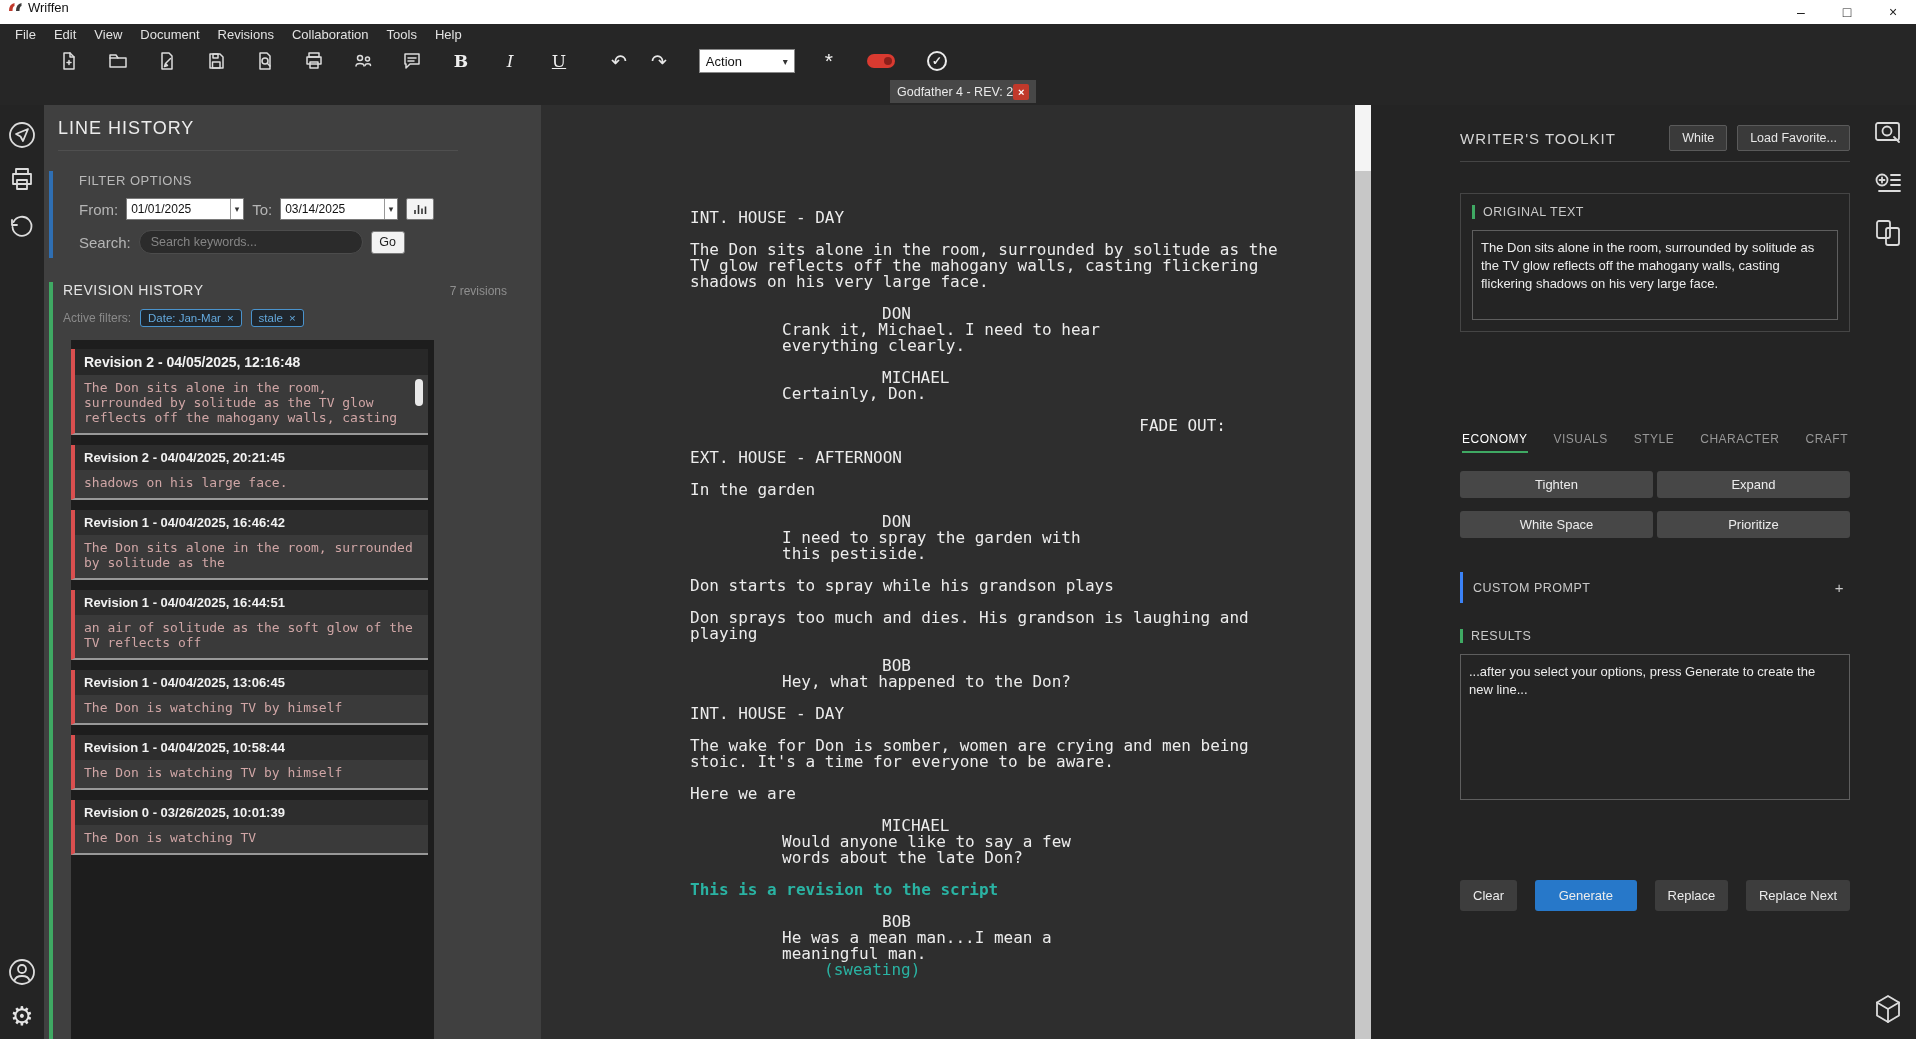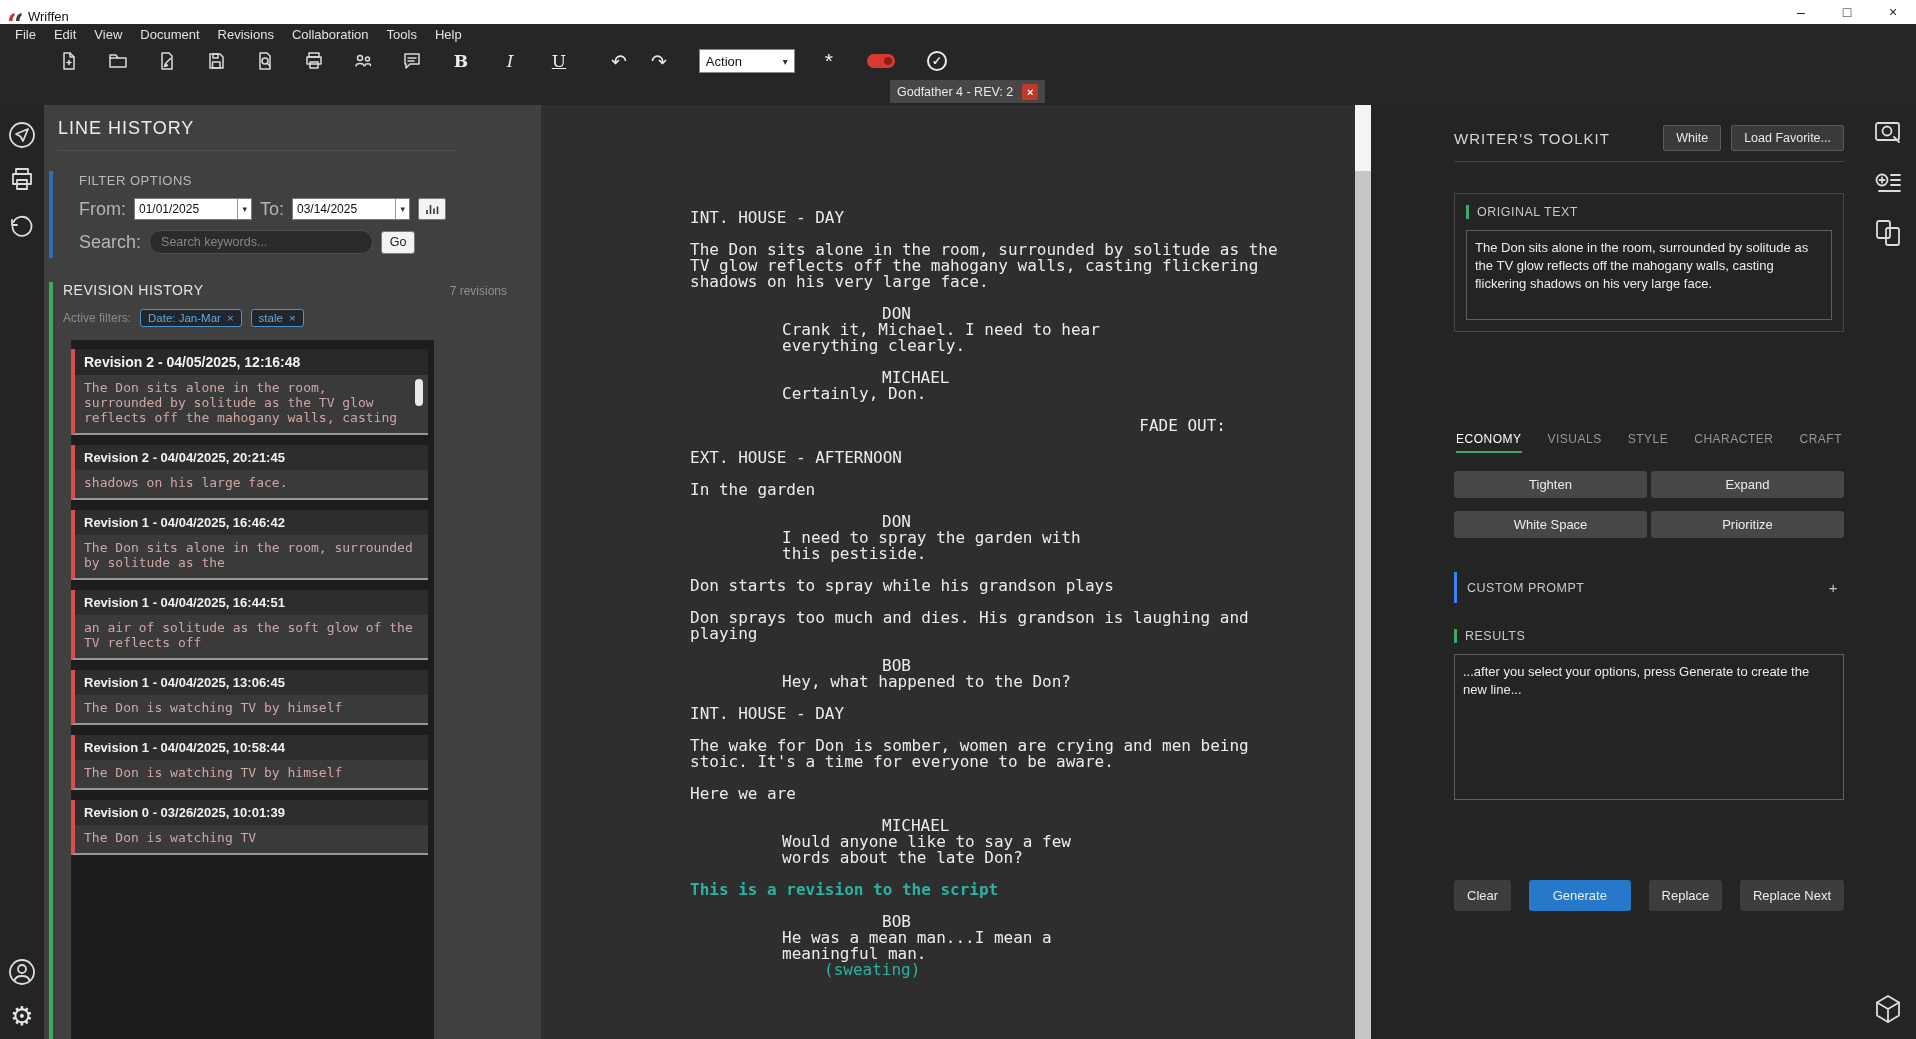--- a/index.html
+++ b/index.html
@@ -2,21 +2,21 @@
 <html><head>
 <meta charset="utf-8">
 <style>
   *{margin:0;padding:0;box-sizing:border-box}
   html,body{width:1916px;height:1039px;overflow:hidden;background:#242424;
     font-family:"Liberation Sans",sans-serif;-webkit-font-smoothing:antialiased}
   svg{display:block}
   .stroke-ic{stroke:#dcdcdc;stroke-width:1.5;fill:none;stroke-linejoin:round;stroke-linecap:round}
 
   
-  .titlebar{height:24px;background:#ffffff;display:flex;align-items:flex-end;padding:0 0 0 8px;position:relative}
+  .titlebar{height:24px;background:#ffffff;display:flex;align-items:flex-start;padding:0 0 0 8px;position:relative}
   .app-title{font-size:13px;color:#111;margin-left:6px}
   .win-controls{position:absolute;right:0;top:0;height:24px;display:flex}
   .win-btn{width:46px;height:24px;display:flex;align-items:center;justify-content:center;font-size:14px;color:#222;cursor:default}
 
   
   .menubar{height:20px;background:#262626;display:flex;align-items:center;gap:18px;padding-left:15px}
   .menu-item{color:#e2e2e2;font-size:13px}
 
   
   .toolbar{height:34px;background:#262626;display:flex;align-items:center;padding-left:58px}
@@ -30,40 +30,40 @@
     justify-content:space-between;padding:0 6px;margin:0 30px 0 8px;border:1px solid #888}
   .el-select .chev{font-size:10px;color:#333}
   .asterisk{color:#f0f0f0;font-size:21px;margin-right:34px}
   .toggle{width:28px;height:14px;border-radius:7px;background:#d93a30;position:relative;margin-right:32px}
   .toggle::after{content:"";position:absolute;right:3px;top:3px;width:8px;height:8px;border-radius:50%;background:#8c1f1a}
   .check-circle{width:20px;height:20px;border:2px solid #ececec;border-radius:50%;color:#ececec;font-size:12px;
     display:flex;align-items:center;justify-content:center;font-weight:bold}
 
   
   .tabstrip{height:27px;background:#262626;display:flex;align-items:center;padding-left:890px}
-  .doc-tab{height:23px;background:#474747;display:flex;align-items:center;gap:9px;padding:0 7px;color:#e9e9e9;font-size:12.5px}
+  .doc-tab{height:23px;background:#474747;display:flex;align-items:center;gap:0;padding:0 7px;color:#e9e9e9;font-size:12.5px}
   .tab-close{width:16px;height:16px;background:#c0392b;border-radius:2px;color:#fff;font-size:11px;font-weight:bold;
     display:flex;align-items:center;justify-content:center}
 
   
   .main{display:flex;height:934px}
 
   
   .left-rail{width:44px;position:relative;background:#242424;flex:none}
   .rail-ic{position:absolute;left:7px;width:30px;height:30px;color:#e6e6e6}
   .rail-ic.gear{font-size:26px;line-height:30px;text-align:center}
 
   
   .left-panel{width:497px;flex:none;background:#404040;display:flex;flex-direction:column;overflow:hidden}
   .panel-title{margin:13px 0 0 14px;font-size:18px;letter-spacing:1px;color:#ececec}
   .panel-rule{height:1px;background:#4f4f4f;margin:11px 83px 0 14px}
   .filter-section{margin:20px 0 0 5px;border-left:4px solid #2f6fb3;padding:2px 0 4px 26px}
   .sec-label{font-size:13px;letter-spacing:.5px;color:#b9b9b9}
   .f-row{display:flex;align-items:center;margin-top:10px;gap:8px}
-  .f-label{font-size:18px;color:#b5b5b5}
+  .f-label{font-size:15px;color:#b5b5b5}
   .date-select{width:118px;height:22px;background:#fff;border:1px solid #7a7a7a;color:#111;font-size:12px;
     display:flex;align-items:center;justify-content:space-between;padding:0 4px}
   .date-select .chev{font-size:9px;color:#333;border-left:1px solid #999;padding-left:4px;line-height:20px}
   .filter-btn{width:28px;height:22px;background:#f4f4f4;border:1px solid #7a7a7a;border-radius:2px;
     display:flex;align-items:center;justify-content:center}
   .search-input{width:224px;height:24px;background:#2b2b2b;border:1px solid #4c4c4c;border-radius:12px;
     color:#ddd;font-size:12.5px;padding:0 11px;outline:none}
   .search-input::placeholder{color:#858585}
   .go-btn{width:34px;height:23px;background:#f2f2f2;border:1px solid #7a7a7a;border-radius:3px;color:#222;font-size:12.5px}
 
@@ -97,21 +97,21 @@
   .t-character{margin-left:192px}
   .t-dialogue{margin-top:0;margin-left:92px;width:340px}
   .t-paren{margin-top:0;margin-left:134px;color:#2ab3a3}
   .t-transition{width:536px;text-align:right}
   .t-revision{color:#2ab3a3;font-weight:bold}
   .editor-sb{position:absolute;top:0;right:0;width:16px;height:100%;background:#c7c7c7}
   .editor-sb-thumb{position:absolute;top:0;left:0;right:0;height:66px;background:#f4f4f4}
 
   
   .right-area{flex:1;position:relative;background:#242424}
-  .toolkit{position:absolute;left:83px;top:20px;width:390px}
+  .toolkit{position:absolute;left:89px;top:20px;width:390px}
   .tk-header{display:flex;align-items:center;border-bottom:1px solid #454545;padding-bottom:10px}
   .tk-title{font-size:15px;letter-spacing:1px;color:#d5d5d5;flex:1}
   .tk-btn{background:#3a3a3a;border:1px solid #5a5a5a;color:#e8e8e8;font-size:12.5px;padding:5px 12px;
     border-radius:2px;margin-left:10px}
   .tk-section{border:1px solid #454545;margin-top:31px;padding:11px}
   .sec-title{border-left:3px solid #3fa963;padding-left:8px;font-size:12.5px;letter-spacing:.5px;color:#c9c9c9;margin-bottom:11px}
   .orig-box{border:1px solid #5e5e5e;min-height:90px;padding:8px;font-size:13px;line-height:1.4;color:#ececec}
   .tk-tabs{display:flex;justify-content:space-between;margin-top:100px;padding:0 2px}
   .tk-tab{font-size:12px;letter-spacing:.5px;color:#979797;padding-bottom:5px}
   .tk-tab.active{color:#fff;border-bottom:2px solid #3fa963}

